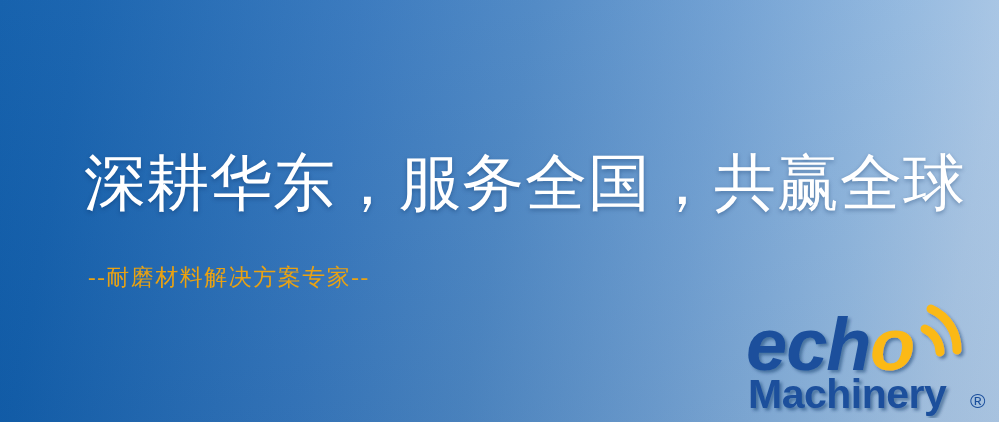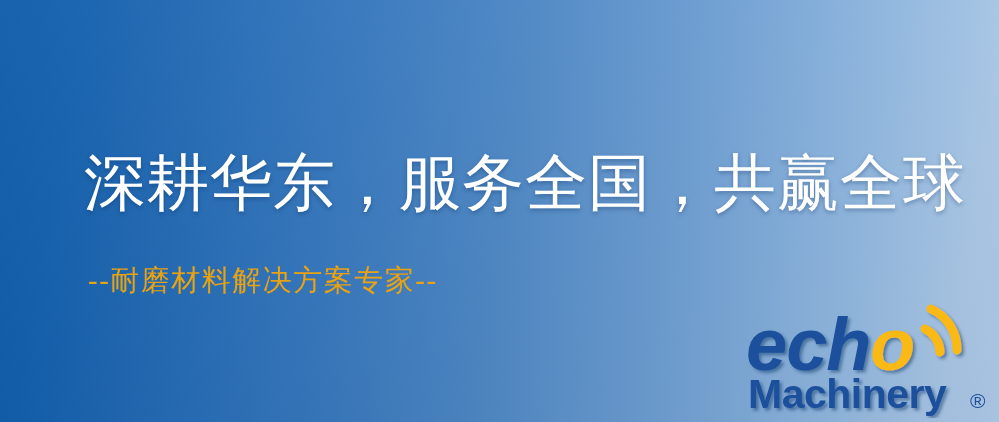--- a/index.html
+++ b/index.html
@@ -42,21 +42,21 @@
     letter-spacing: 1px;
     white-space: nowrap;
     text-shadow: 0 2px 4px rgba(0,40,90,0.35);
     z-index: 3;
   }
 
   .subtitle {
     position: absolute;
     left: 88px;
     top: 266px;
-    font-size: 29px;
+    font-size: 23px;
     line-height: 1.0;
     color: #e9a212;
     letter-spacing: 1.5px;
     white-space: nowrap;
     z-index: 3;
   }
 
   
   .logo {
     position: absolute;

